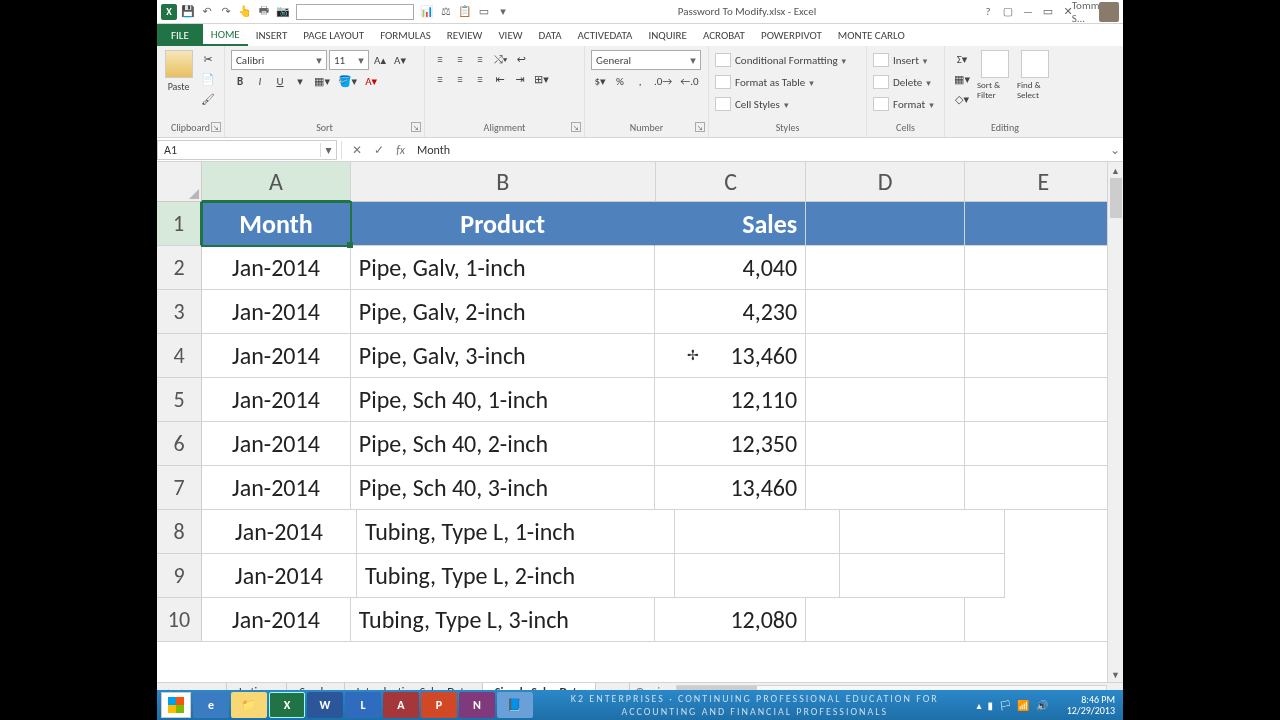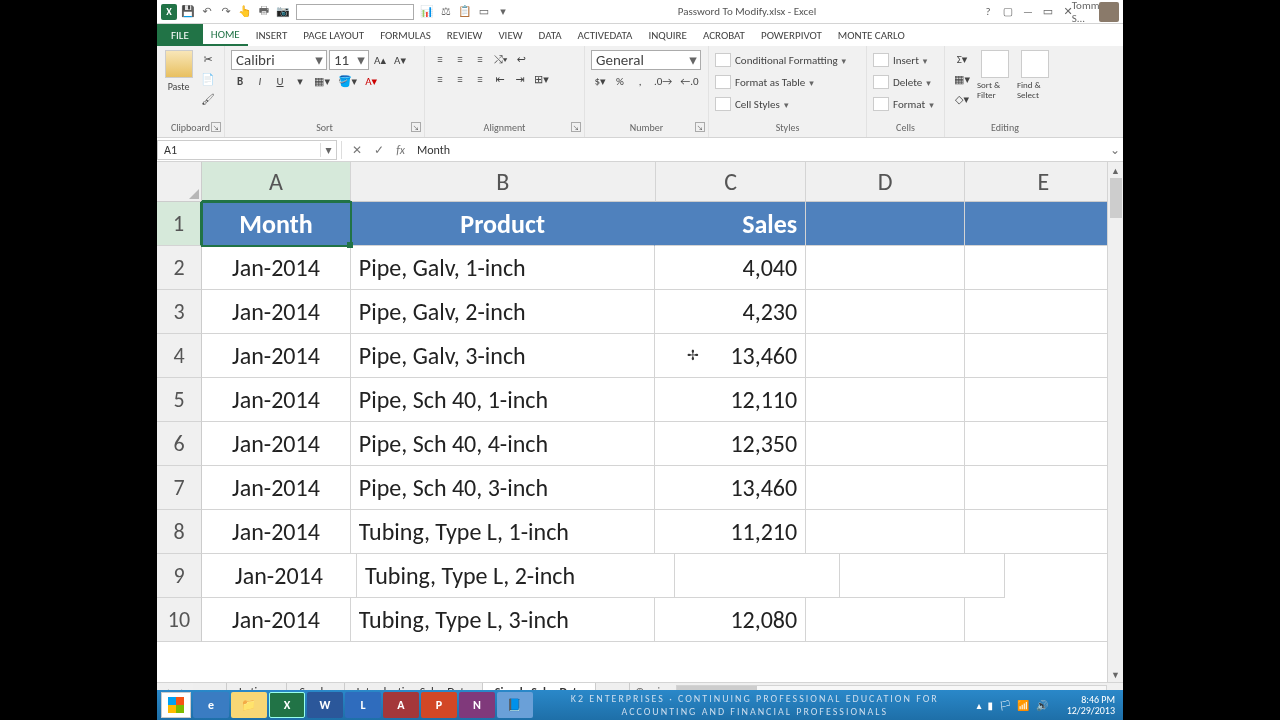--- a/index.html
+++ b/index.html
@@ -28,21 +28,21 @@
 .ribbon { height:92px; background:#f1f1f1; border-bottom:1px solid #d4d4d4; display:flex; font-size:11px; color:#444; }
 .group { border-right:1px solid #e2e2e2; display:flex; flex-direction:column; position:relative; }
 .group-body { flex:1; display:flex; align-items:flex-start; padding:4px 6px 0 6px; gap:4px; }
 .group-label { height:16px; text-align:center; font-size:10px; color:#666; position:relative; }
 .group-label .launcher { position:absolute; right:3px; top:1px; width:10px; height:10px; border:1px solid #aaa; font-size:7px; display:flex; align-items:center; justify-content:center; cursor:pointer; }
 .bigbtn { display:flex; flex-direction:column; align-items:center; width:40px; cursor:pointer; font-size:10px; gap:2px; }
 .bigbtn .ico { width:28px; height:28px; border:1px solid #ccc; background:#fff; }
 .col { display:flex; flex-direction:column; gap:2px; }
 .row { display:flex; align-items:center; gap:2px; }
 .smbtn { min-width:18px; height:18px; display:flex; align-items:center; justify-content:center; border:1px solid transparent; cursor:pointer; font-size:11px; padding:0 2px; }
-.combo { height:20px; border:1px solid #ababab; background:#fff; display:flex; align-items:center; font-size:15px; }
+.combo { height:20px; border:1px solid #ababab; background:#fff; display:flex; align-items:center; font-size:11px; }
 .combo .val { flex:1; padding:0 4px; }
 .combo .arrow { width:14px; text-align:center; color:#666; }
 .stylerow { display:flex; align-items:center; gap:4px; height:20px; cursor:pointer; font-size:11px; }
 .stylerow .ic { width:16px; height:14px; background:#fff; border:1px solid #ccc; }
 .stylerow .dd { color:#666; font-size:9px; }
 
 
 .fbar { height:24px; border-bottom:1px solid #d4d4d4; display:flex; align-items:center; font-size:12px; background:#fff; }
 .namebox { width:180px; height:20px; border:1px solid #ccc; margin:0 0; display:flex; align-items:center; }
 .namebox .val { flex:1; padding:0 6px; color:#333; }
@@ -373,36 +373,35 @@
           </div>
           <div class="row-cells">
             <div class="cell colA month">Jan-2014</div>
             <div class="cell colB">Pipe, Sch 40, 1-inch</div>
             <div class="cell colC num">12,110</div>
             <div class="cell colD"></div>
             <div class="cell colE"></div>
           </div>
           <div class="row-cells">
             <div class="cell colA month">Jan-2014</div>
-            <div class="cell colB">Pipe, Sch 40, 4-inch</div>
+            <div class="cell colB">Pipe, Sch 40, 2-inch</div>
             <div class="cell colC num">12,350</div>
             <div class="cell colD"></div>
             <div class="cell colE"></div>
           </div>
           <div class="row-cells">
             <div class="cell colA month">Jan-2014</div>
             <div class="cell colB">Pipe, Sch 40, 3-inch</div>
             <div class="cell colC num">13,460</div>
             <div class="cell colD"></div>
             <div class="cell colE"></div>
           </div>
           <div class="row-cells">
             <div class="cell colA month">Jan-2014</div>
             <div class="cell colB">Tubing, Type L, 1-inch</div>
-            <div class="cell colC num">11,210</div>
             <div class="cell colD"></div>
             <div class="cell colE"></div>
           </div>
           <div class="row-cells">
             <div class="cell colA month">Jan-2014</div>
             <div class="cell colB">Tubing, Type L, 2-inch</div>
             <div class="cell colD"></div>
             <div class="cell colE"></div>
           </div>
           <div class="row-cells">

